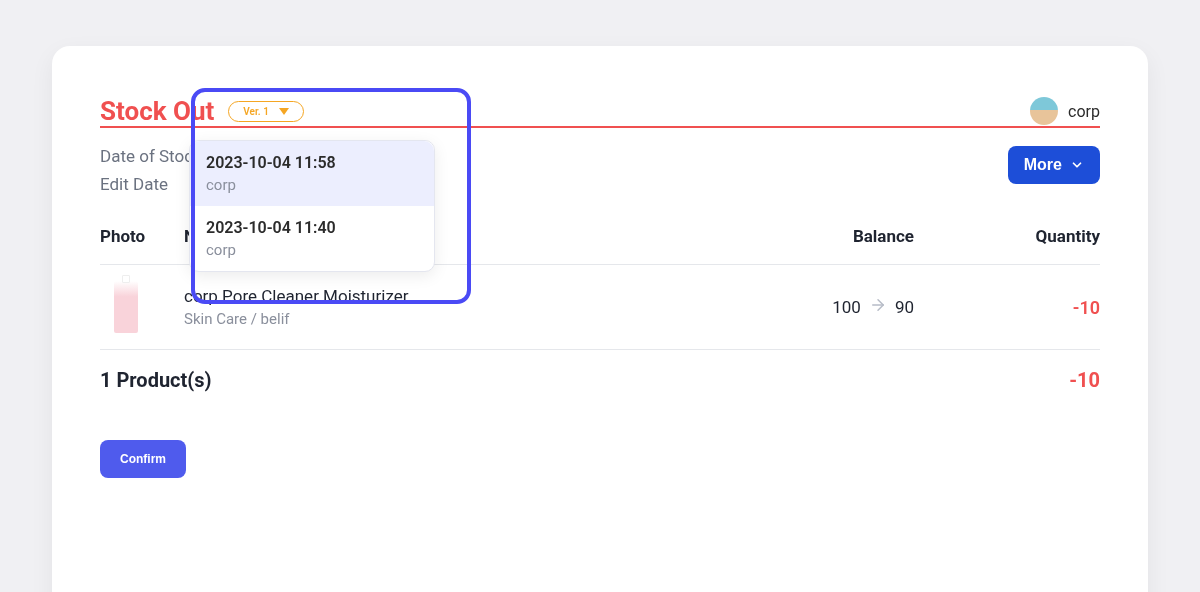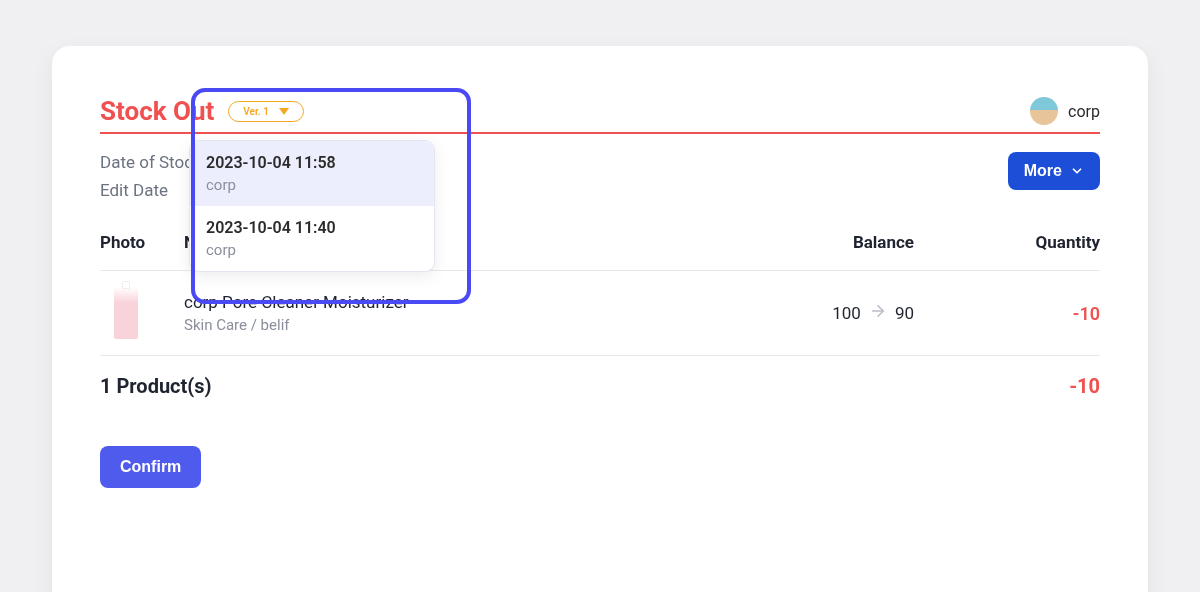--- a/index.html
+++ b/index.html
@@ -17,21 +17,20 @@
   padding: 50px 48px 40px;
   box-shadow: 0 8px 24px rgba(0,0,0,0.06);
   position: relative;
   height: 600px;
 }
 .header-row {
   display: flex;
   align-items: center;
   justify-content: space-between;
   border-bottom: 2px solid #f05050;
-  padding-bottom: 6px;
   margin-bottom: 18px;
 }
 .header-left { display: flex; align-items: center; gap: 14px; }
 .title {
   font-size: 26px;
   font-weight: 700;
   color: #f05050;
 }
 .version-pill {
   display: inline-flex;
@@ -126,21 +125,21 @@
 .pcat { font-size: 15px; color: #8a8f9c; margin-top: 4px; }
 .balance-cell { display:flex; align-items:center; justify-content:flex-end; gap:8px; font-size:17px; color:#1f2430; padding-right: 26px; }
 .balance-cell .arrow { color:#b7bcc7; }
 .qty-cell { text-align:right; font-size:18px; font-weight:600; color:#f05050; }
 .tbl-sum { padding-top: 18px; }
 .sum-label { font-size: 20px; font-weight:700; color:#1f2430; }
 .sum-qty { text-align:right; font-size:20px; font-weight:700; color:#f05050; }
 .confirm-btn {
   margin-top: 48px;
   background:#4f5bed; color:#fff; border:none; border-radius:8px;
-  padding: 12px 20px; font-size:16px; font-weight:600; cursor:pointer;
+  padding: 12px 20px; font-size:12px; font-weight:600; cursor:pointer;
 }
 </style>
 </head>
 <body>
 
 <div class="card">
 
   <div class="header-row">
     <div class="header-left">
       <div class="title">Stock Out</div>

